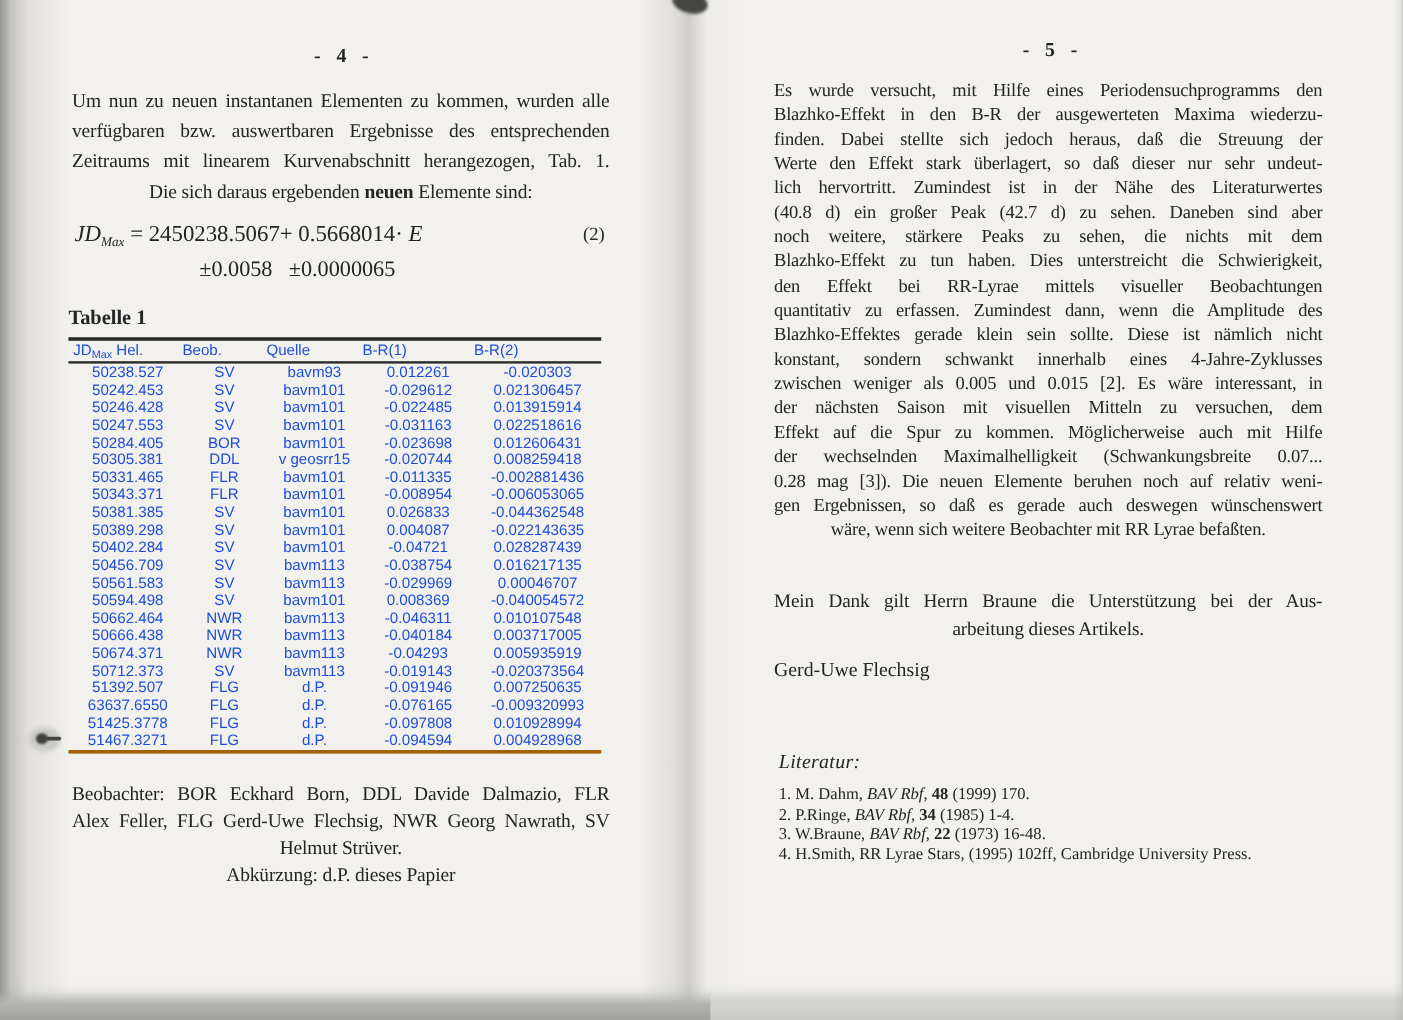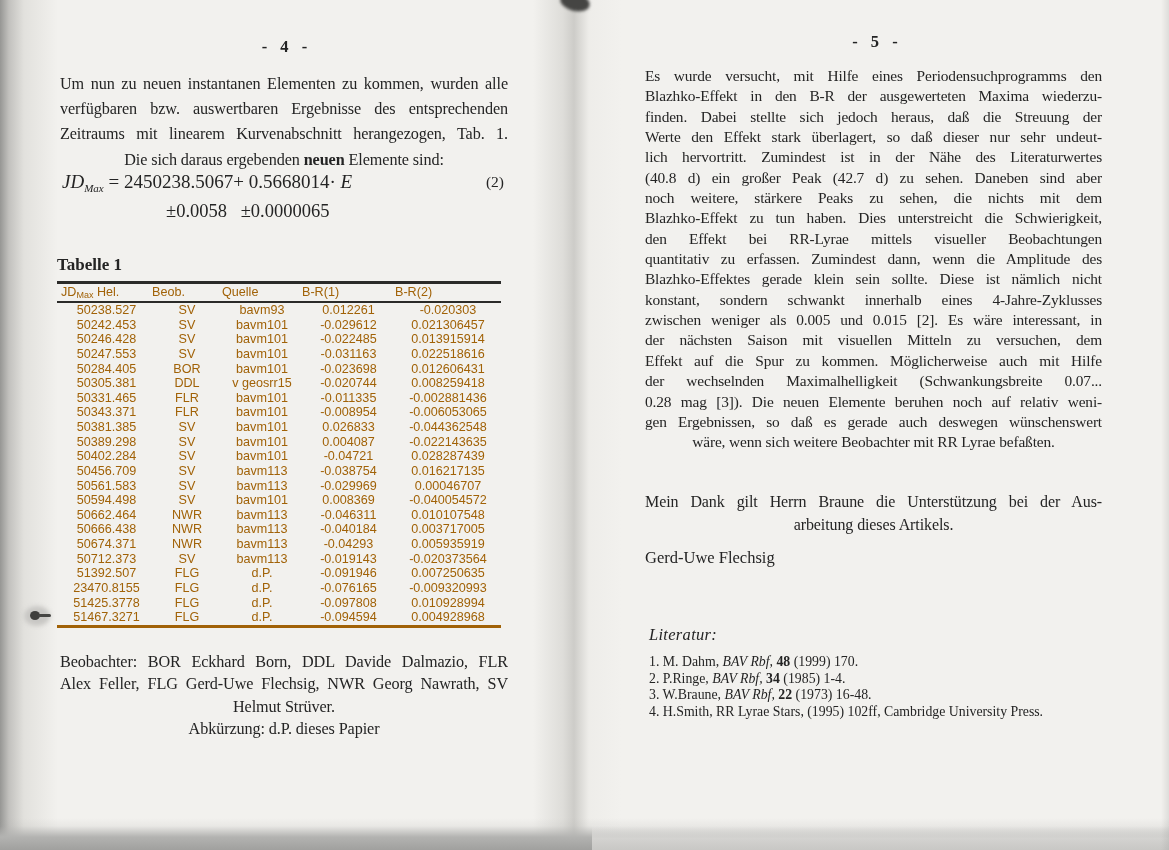--- a/index.html
+++ b/index.html
@@ -28,29 +28,29 @@
   
   .pagenum{width:450px;text-align:center;font-size:16.5px;word-spacing:7px;font-weight:bold;letter-spacing:1px;}
   .jline{text-align:justify;text-align-last:justify;}
   .leftline{text-align:center;}
   .p4-intro{left:60px;top:72px;width:448px;font-size:16.2px;line-height:25.2px;letter-spacing:-0.1px;}
   .p5-body{left:645px;top:66px;width:457px;font-size:15.4px;line-height:20.35px;letter-spacing:-0.15px;}
   .obs{left:60px;top:651px;width:448px;font-size:16.2px;line-height:22.3px;letter-spacing:-0.1px;}
   .dank{left:645px;top:491px;width:457px;font-size:16px;line-height:22.5px;letter-spacing:-0.1px;}
   .sig{left:645px;top:548px;width:457px;font-size:16.5px;}
   
-  .equation{left:62px;top:171px;width:448px;font-size:19px;}
+  .equation{left:62px;top:185px;width:448px;font-size:19px;}
   .eq-line1{position:relative;}
   .eq-var{font-style:italic;}
   .eq-sub{font-style:italic;font-size:11px;vertical-align:-4px;}
   .eq-label{position:absolute;right:6px;top:2px;font-size:15.5px;}
   .eq-line2{margin-left:104px;margin-top:7px;font-size:18.5px;word-spacing:9px;}
   
   .tab-caption{left:57px;top:255px;font-size:17px;font-weight:bold;}
-  .dtable{left:57px;top:281px;width:444px;font-family:"Liberation Sans",sans-serif;font-size:12.6px;color:#a16207;}
+  .dtable{left:57px;top:281px;width:444px;font-family:"Liberation Sans",sans-serif;font-size:12.6px;color:#1d4ed8;}
   .thead{display:grid;grid-template-columns:91px 70px 80px 93px auto;padding:1px 0 1px 4px;
     border-top:3px solid #2b2b29;border-bottom:2px solid #2b2b29;height:15px;line-height:14px;}
   .tbody{border-bottom:3px solid #a16207;padding-left:4px;text-align:center;}
   .trow{display:grid;grid-template-columns:91px 70px 80px 93px auto;height:14.63px;line-height:14.6px;}
   .tcell{overflow:visible;white-space:nowrap;}
   .hsub{font-size:9px;vertical-align:-2px;}
   
   .lit-head{left:649px;top:625px;font-size:16.5px;font-style:italic;letter-spacing:.3px;}
   .refs{left:649px;top:654px;width:475px;font-size:13.8px;line-height:16.6px;}
   .ref-source{font-style:italic;}
@@ -225,21 +225,21 @@
           <div class="tcell">-0.020373564</div>
         </div>
         <div class="trow">
           <div class="tcell">51392.507</div>
           <div class="tcell">FLG</div>
           <div class="tcell">d.P.</div>
           <div class="tcell">-0.091946</div>
           <div class="tcell">0.007250635</div>
         </div>
         <div class="trow">
-          <div class="tcell">23470.8155</div>
+          <div class="tcell">63637.6550</div>
           <div class="tcell">FLG</div>
           <div class="tcell">d.P.</div>
           <div class="tcell">-0.076165</div>
           <div class="tcell">-0.009320993</div>
         </div>
         <div class="trow">
           <div class="tcell">51425.3778</div>
           <div class="tcell">FLG</div>
           <div class="tcell">d.P.</div>
           <div class="tcell">-0.097808</div>

